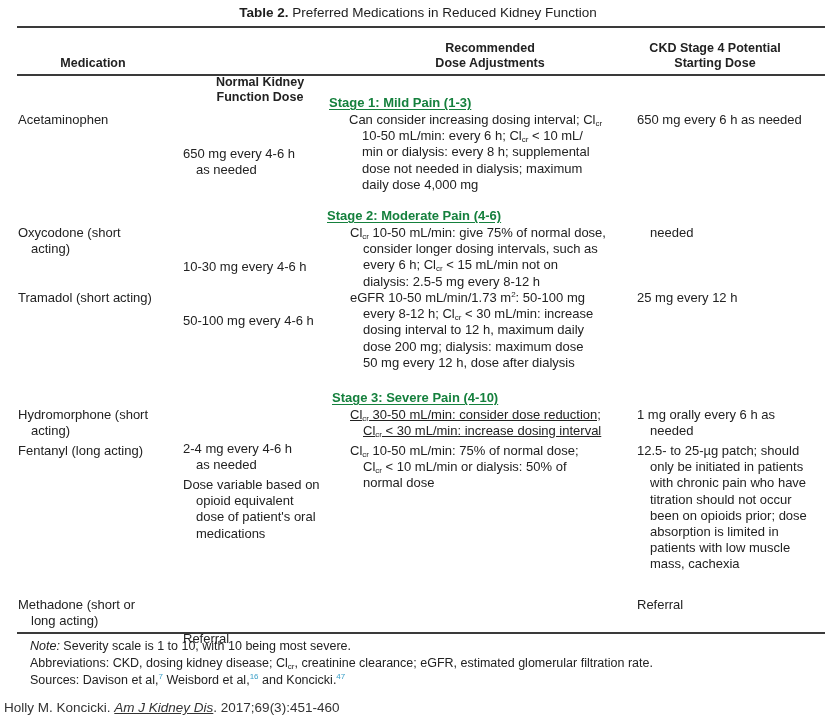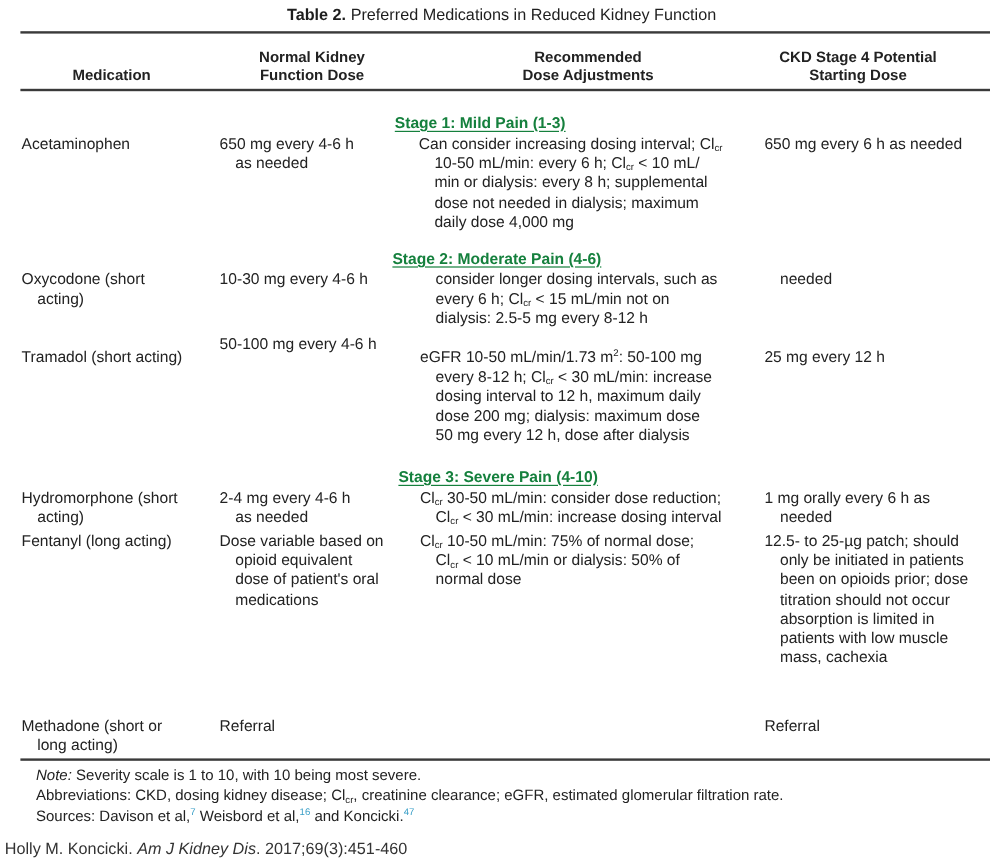--- a/index.html
+++ b/index.html
@@ -32,35 +32,35 @@
   }
   .cell {
     position: absolute; font-size: 13px; line-height: 16.2px; color: #222;
   }
   .cell .l { display: block; white-space: nowrap; }
   .cell .l.ind { padding-left: 13px; }
   .cell sub { font-size: 8px; vertical-align: -2px; line-height: 0; }
   .cell sup { font-size: 8px; vertical-align: 5px; line-height: 0; }
 
   .c1 { left: 18px; }
-  .c2 { left: 183px; }
+  .c2 { left: 183px; margin-top: 34px; }
   .c3 { left: 350px; }
   .c3s { left: 337px; }
   .c4 { left: 637px; }
 
   .note {
     position: absolute; left: 30px; font-size: 12.5px; color: #222; white-space: nowrap;
   }
   .note i { font-style: italic; }
   .note sub { font-size: 8px; vertical-align: -2px; line-height: 0; }
   .note sup { font-size: 8px; vertical-align: 5px; line-height: 0; color: #3a9fc7; }
   .citation {
     position: absolute; left: 4px; top: 700px; font-size: 13.5px; color: #333; white-space: nowrap;
   }
-  .citation i { font-style: italic; }
+  .citation i { font-style: italic; text-decoration: underline; }
 </style>
 </head>
 <body>
 
 <div class="title">
   <b>Table 2.</b>
   <span>Preferred Medications in Reduced Kidney Function</span>
 </div>
 
 <div class="rule top"></div>
@@ -109,20 +109,21 @@
 
 <div>
   <div class="cell c1" style="top:225px;">
     <span class="l">Oxycodone (short</span>
     <span class="l ind">acting)</span>
   </div>
   <div class="cell c2" style="top:225px;">
     <span class="l">10-30 mg every 4-6 h</span>
   </div>
   <div class="cell c3" style="top:225px;">
+    <span class="l"><span>Cl</span><sub>cr</sub><span> 10-50 mL/min: give 75% of normal dose,</span></span>
     <span class="l ind">consider longer dosing intervals, such as</span>
     <span class="l ind"><span>every 6 h; Cl</span><sub>cr</sub><span> &lt; 15 mL/min not on</span></span>
     <span class="l ind">dialysis: 2.5-5 mg every 8-12 h</span>
   </div>
   <div class="cell c4" style="top:225px;">
     <span class="l ind">needed</span>
   </div>
 </div>
 
 <div>
@@ -148,21 +149,21 @@
 
 <div>
   <div class="cell c1" style="top:407px;">
     <span class="l">Hydromorphone (short</span>
     <span class="l ind">acting)</span>
   </div>
   <div class="cell c2" style="top:407px;">
     <span class="l">2-4 mg every 4-6 h</span>
     <span class="l ind">as needed</span>
   </div>
-  <div class="cell c3" style="top:407px;">
+  <div class="cell c3" style="top:407px;text-decoration:underline;">
     <span class="l"><span>Cl</span><sub>cr</sub><span> 30-50 mL/min: consider dose reduction;</span></span>
     <span class="l ind"><span>Cl</span><sub>cr</sub><span> &lt; 30 mL/min: increase dosing interval</span></span>
   </div>
   <div class="cell c4" style="top:407px;">
     <span class="l">1 mg orally every 6 h as</span>
     <span class="l ind">needed</span>
   </div>
 </div>
 
 <div>
@@ -176,22 +177,23 @@
     <span class="l ind">medications</span>
   </div>
   <div class="cell c3" style="top:443px;">
     <span class="l"><span>Cl</span><sub>cr</sub><span> 10-50 mL/min: 75% of normal dose;</span></span>
     <span class="l ind"><span>Cl</span><sub>cr</sub><span> &lt; 10 mL/min or dialysis: 50% of</span></span>
     <span class="l ind">normal dose</span>
   </div>
   <div class="cell c4" style="top:443px;">
     <span class="l">12.5- to 25-µg patch; should</span>
     <span class="l ind">only be initiated in patients</span>
+    <span class="l ind">with chronic pain who have</span>
+    <span class="l ind">titration should not occur</span>
     <span class="l ind">been on opioids prior; dose</span>
-    <span class="l ind">titration should not occur</span>
     <span class="l ind">absorption is limited in</span>
     <span class="l ind">patients with low muscle</span>
     <span class="l ind">mass, cachexia</span>
   </div>
 </div>
 
 <div>
   <div class="cell c1" style="top:597px;">
     <span class="l">Methadone (short or</span>
     <span class="l ind">long acting)</span>

